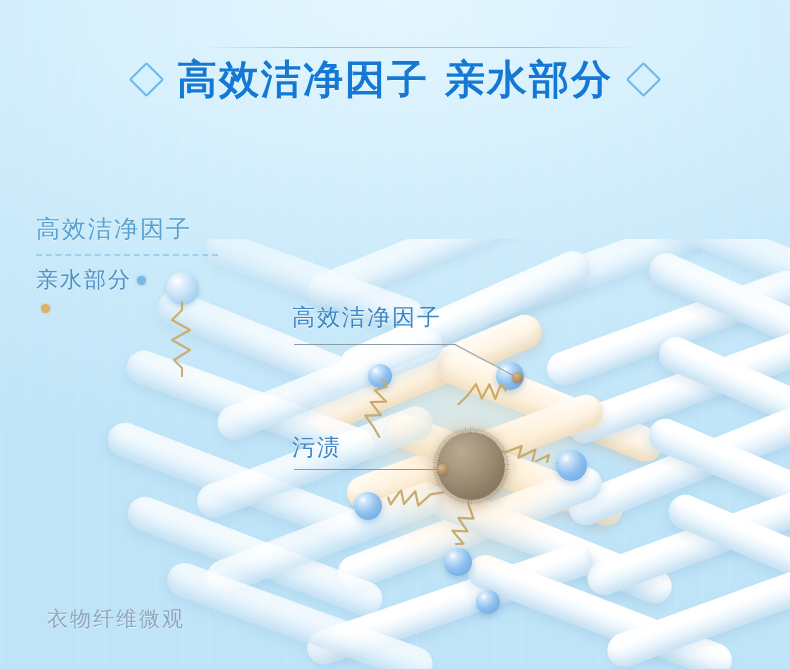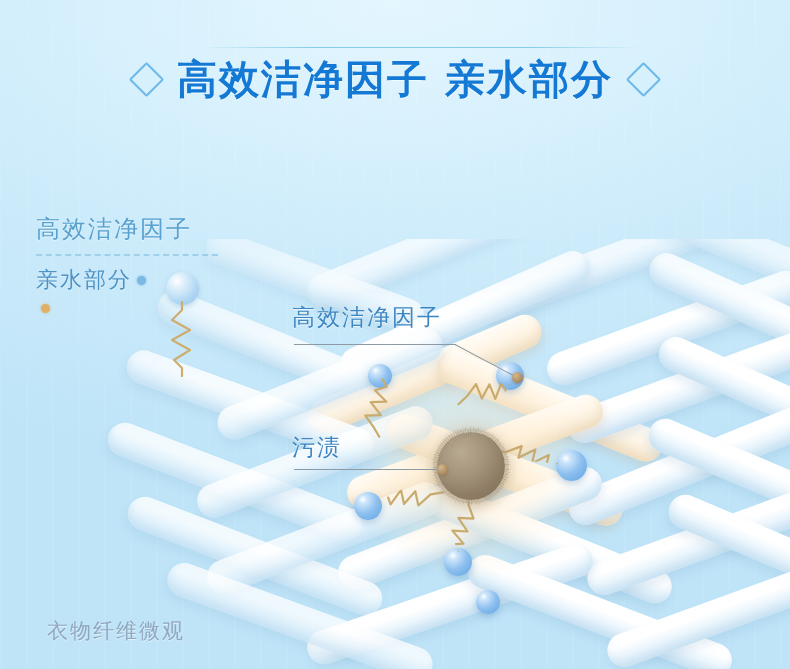--- a/index.html
+++ b/index.html
@@ -136,21 +136,21 @@
     position:absolute;height:1px;background:#8d9aa4;transform-origin:0 50%;
   }
   .leader-dot{
     position:absolute;width:11px;height:11px;border-radius:50%;
     background:radial-gradient(circle at 35% 30%, #d2b88f 0%, #b08f64 60%, #8d6f4b 100%);
     box-shadow:0 1px 3px rgba(120,95,65,.4);
   }
 
   
   .caption{
-    position:absolute;left:47px;bottom:24px;font-size:21px;color:#8fa6be;
+    position:absolute;left:47px;bottom:36px;font-size:21px;color:#8fa6be;
     letter-spacing:2px;text-shadow:0 1px 0 rgba(255,255,255,.55);
   }
 </style>
 </head>
 <body>
 
 <div class="stage">
 
   <div class="sky-bands"></div>
   <div class="hairline"></div>

